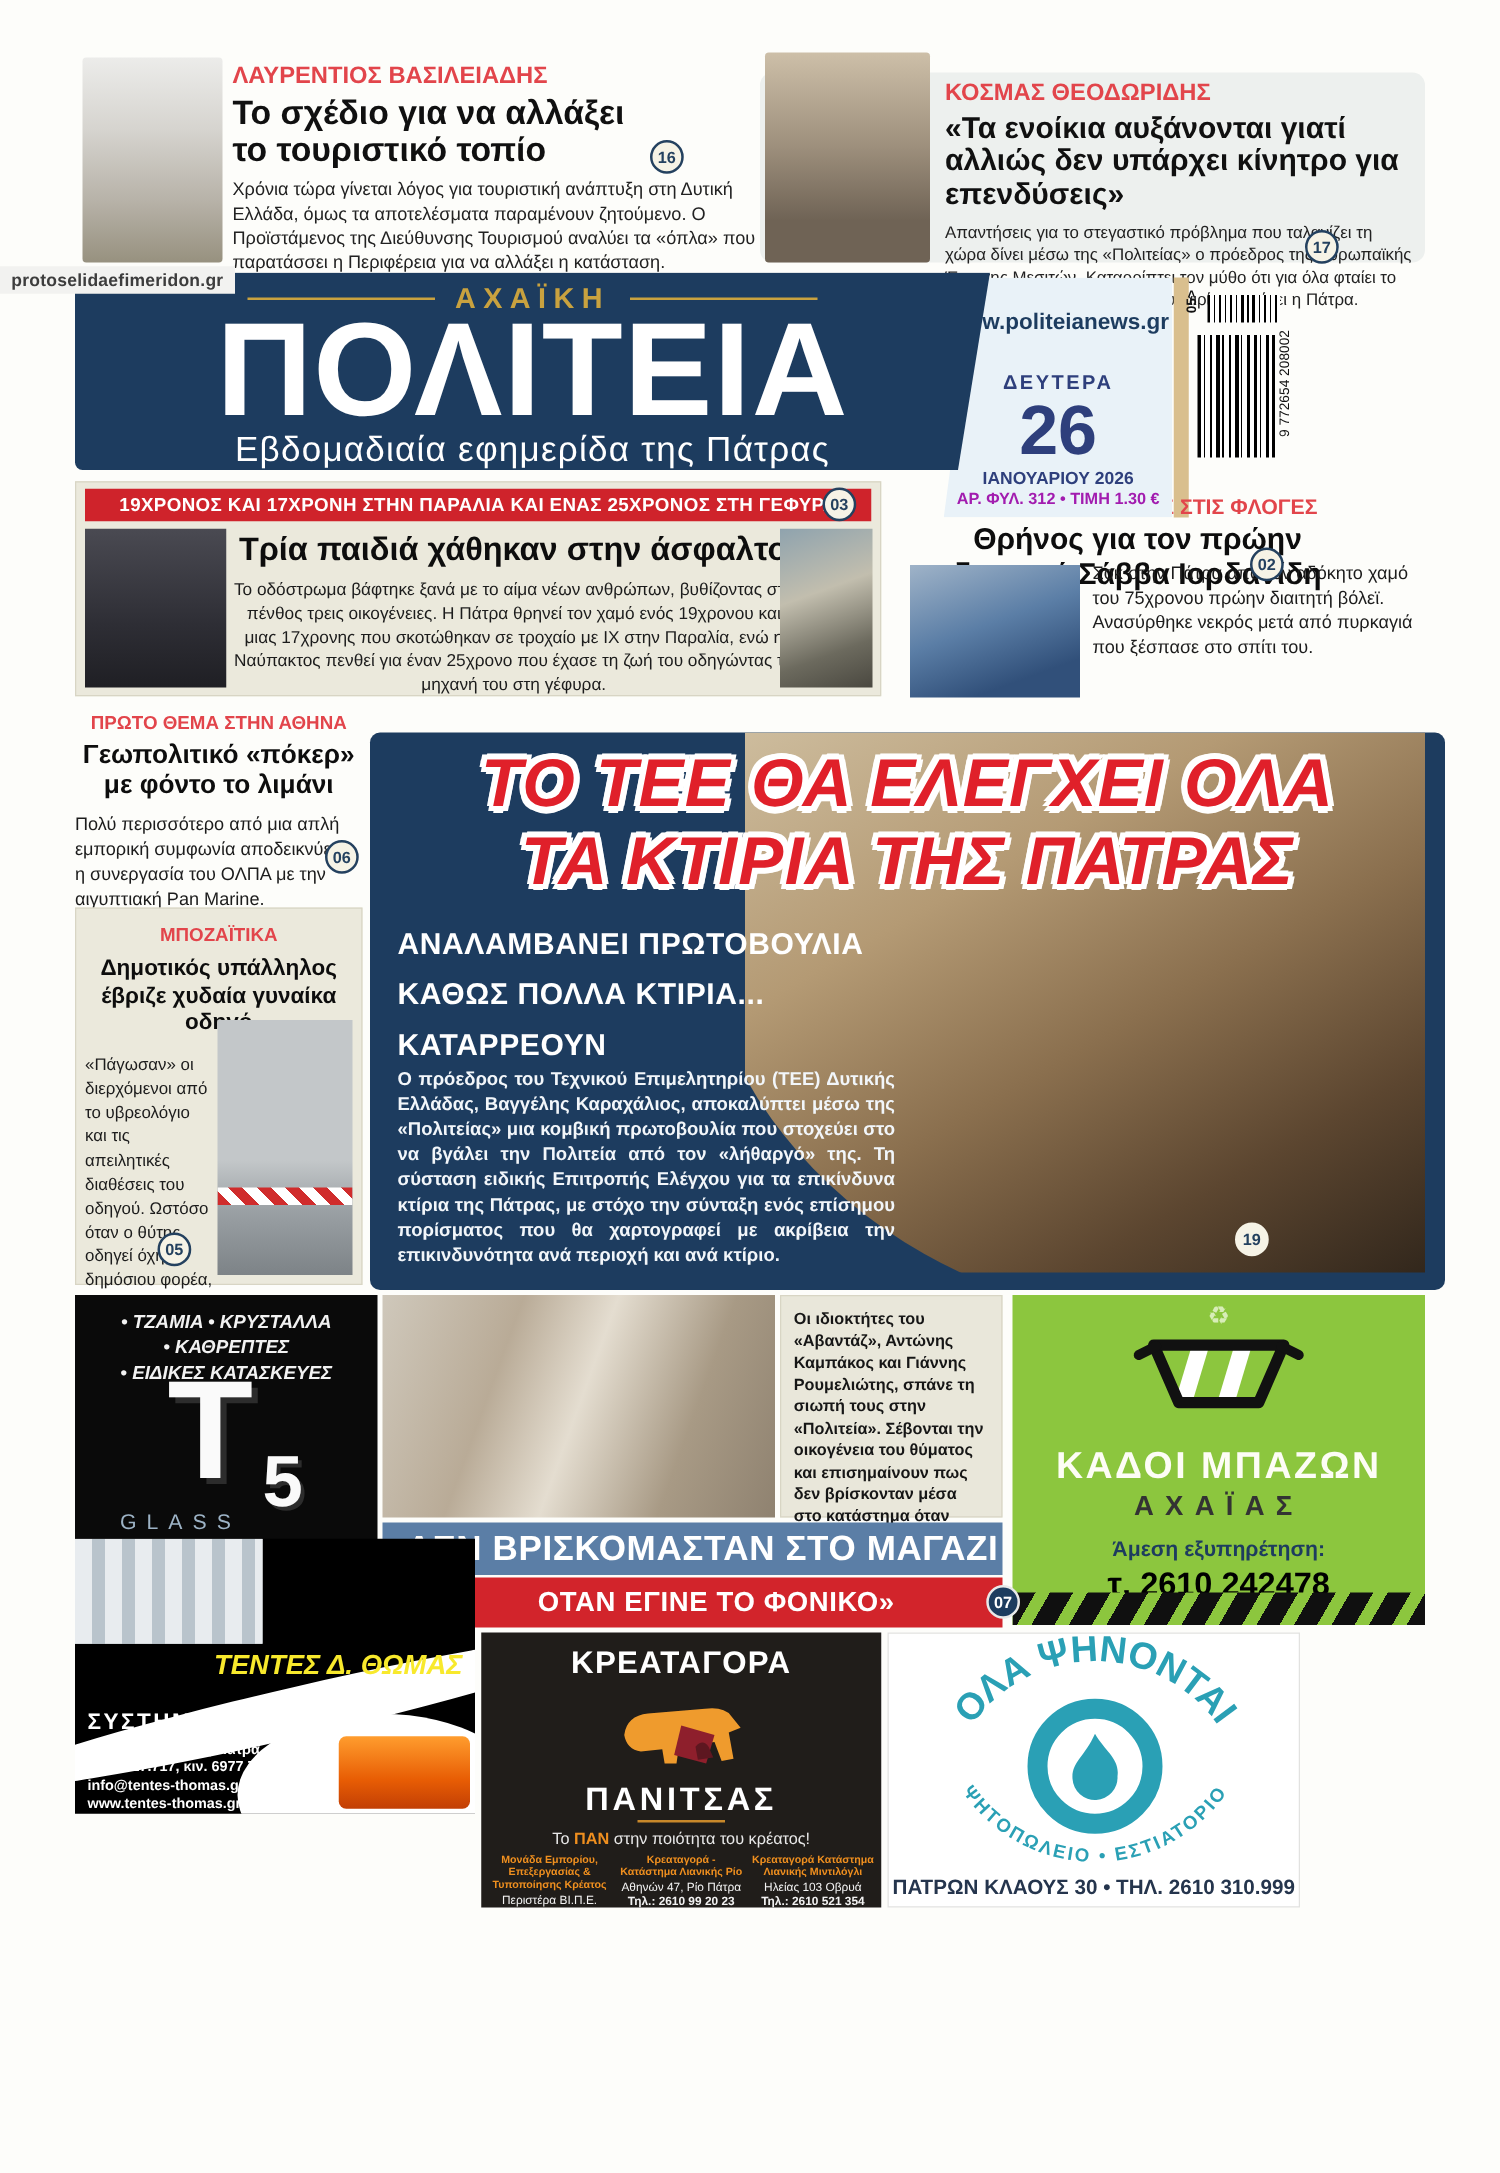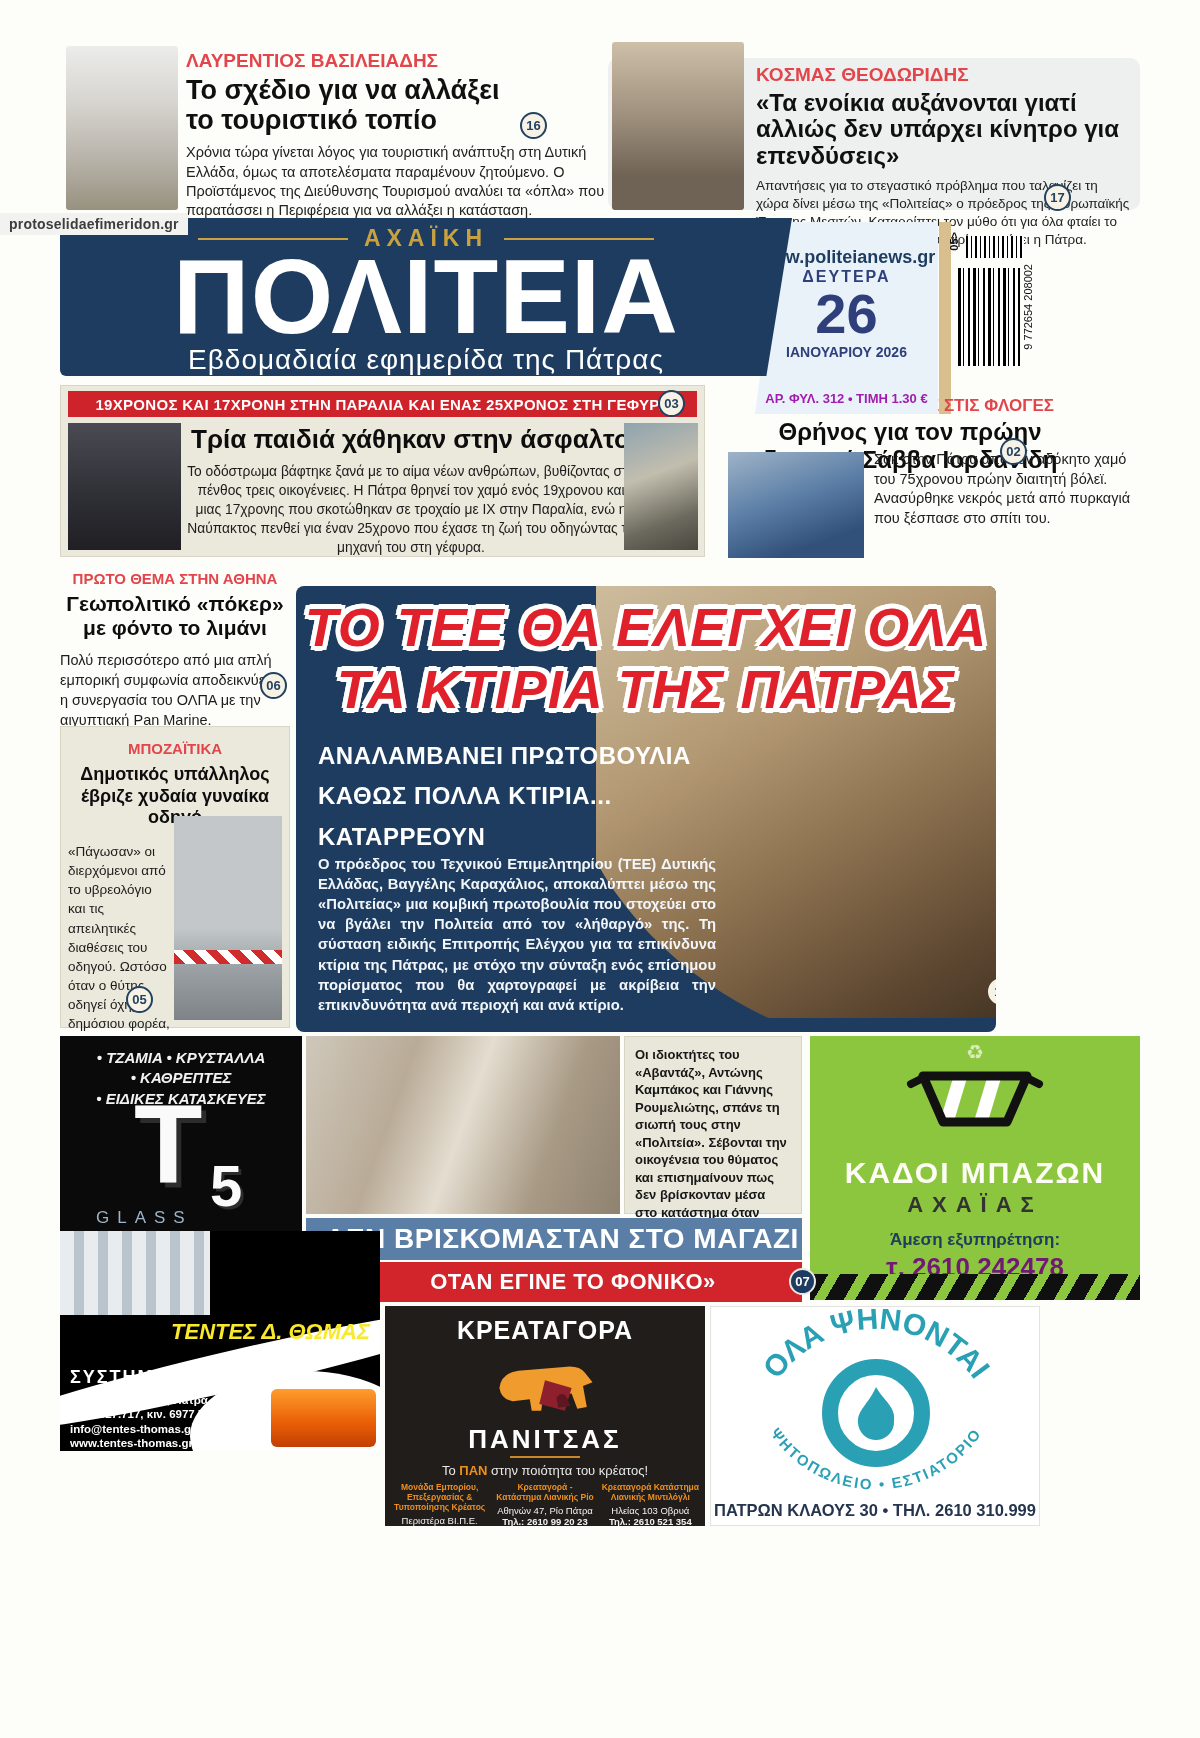--- a/index.html
+++ b/index.html
@@ -43,21 +43,21 @@
      display:flex; flex-direction:column; align-items:center; z-index:2; }
   .mast-region-row { display:flex; align-items:center; gap:16px; margin-top:7px; }
   .mast-line { width:150px; height:2px; background:#c9a23f; }
   .mast-region { color:#c9a23f; font-weight:700; font-size:23px; letter-spacing:6px; }
   .mast-title { color:#fff; font-weight:900; font-size:106px; line-height:.92;
                 letter-spacing:1px; white-space:nowrap; margin-top:-4px; }
   .mast-tagline { color:#fff; font-size:28px; font-weight:400; letter-spacing:1px; margin-top:-2px; }
   .mast-date { left:755px; top:222px; width:183px; height:192px; background:#e9f2f8;
      clip-path:polygon(14% 0,100% 0,100% 100%,0 100%); z-index:1; text-align:center; }
   .mast-site { margin-top:25px; color:#1d3c5f; font-weight:900; font-size:18px; }
-  .mast-day { margin-top:0; color:#2e3f7c; font-weight:800; font-size:16px; letter-spacing:2px; }
+  .mast-day { margin-top:30px; color:#2e3f7c; font-weight:800; font-size:16px; letter-spacing:2px; }
   .mast-num { color:#2e3f7c; font-weight:900; font-size:56px; line-height:1; }
   .mast-monthyear { color:#2e3f7c; font-weight:800; font-size:14px; margin-top:2px; }
   .mast-issue { position:absolute; bottom:8px; left:0; right:0; color:#a21caf;
                 font-weight:700; font-size:13px; }
   .tan-stripe { left:939px; top:222px; width:12px; height:192px; background:#d9bf8e; }
   .bc-mini { left:966px; top:236px; width:58px; height:22px;
      background:repeating-linear-gradient(90deg,#000 0 2px,#fff 2px 5px,#000 5px 6px,#fff 6px 9px); }
   .bc-05 { left:948px; top:232px; writing-mode:vertical-rl; transform:rotate(180deg);
            font-size:11px; font-weight:700; color:#111; }
   .bc-main { left:958px; top:268px; width:62px; height:98px;
@@ -99,21 +99,21 @@
   .boz-kicker { left:60px; top:740px; width:230px; text-align:center; font-size:15px; }
   .boz-headline { left:64px; top:764px; width:222px; text-align:center;
      font-size:18px; font-weight:900; color:#0d0d0d; line-height:1.2; }
   .boz-body { left:68px; top:842px; width:102px; font-size:13.5px; line-height:1.42; color:#1c1c1c; }
   .boz-photo { left:174px; top:816px; width:108px; height:204px; overflow:hidden;
      background:linear-gradient(180deg,#c3c7c9 0 55%,#9aa0a4 75%,#7d8387); }
   .truck-stripe { position:absolute; left:0; right:0; bottom:56px; height:14px;
      background:repeating-linear-gradient(45deg,#d02c2c 0 8px,#fff 8px 16px); }
 
   
-  .tee-panel { left:296px; top:586px; width:700px; height:446px; background:#1d3c5f;
+  .tee-panel { left:296px; top:586px; width:860px; height:446px; background:#1d3c5f;
                border-radius:8px; overflow:hidden; }
   .tee-photo { position:absolute; left:300px; top:0; width:544px; height:432px;
      background:linear-gradient(150deg,#cdbc9d 0%,#b49a74 30%,#8a6f4e 55%,#5c4630 78%,#32271c 100%);
      clip-path:ellipse(75% 80% at 68% 30%); }
   .tee-h { position:absolute; left:0; right:0; text-align:center; font-style:italic;
      font-weight:900; font-size:54px; letter-spacing:1px; color:#e0202a; white-space:nowrap;
      text-shadow:-4px -4px 0 #fff,4px -4px 0 #fff,-4px 4px 0 #fff,4px 4px 0 #fff,
                  -5px 0 0 #fff,5px 0 0 #fff,0 -5px 0 #fff,0 5px 0 #fff; z-index:3; }
   .tee-h1 { top:10px; } .tee-h2 { top:72px; }
   .tee-sub { position:absolute; left:22px; top:150px; width:390px; color:#fff;
@@ -150,21 +150,21 @@
   .kadoi-ad { left:810px; top:1036px; width:330px; height:264px; background:#8cc63e;
               text-align:center; overflow:hidden; }
   .kadoi-recycle { position:absolute; top:4px; left:0; right:0; font-size:20px; color:#d8edb8; }
   .kadoi-skip { position:absolute; top:28px; left:95px; width:140px; height:70px; }
   .kadoi-title { position:absolute; top:120px; left:0; right:0; color:#fdfdf5;
      font-weight:900; font-size:30px; letter-spacing:2px; }
   .kadoi-sub { position:absolute; top:156px; left:0; right:0; color:#333;
      font-weight:700; font-size:22px; letter-spacing:9px; }
   .kadoi-service { position:absolute; top:194px; left:0; right:0; color:#1d3c5f;
      font-weight:800; font-size:17px; }
-  .kadoi-phone { position:absolute; top:216px; left:0; right:0; color:#701a75;
+  .kadoi-phone { position:absolute; top:216px; left:0; right:0; color:#000000;
      font-weight:800; font-size:26px; }
   .kadoi-hazard { position:absolute; bottom:0; left:0; right:0; height:26px;
      background:repeating-linear-gradient(120deg,#101010 0 16px,#8cc63e 16px 26px); }
 
   
   .tentes-ad { left:60px; top:1231px; width:320px; height:220px; background:#000000; overflow:hidden; }
   .tentes-awning { position:absolute; left:0; top:0; width:150px; height:84px;
      background:repeating-linear-gradient(90deg,#e8ecef 0 14px,#b9c4cc 14px 24px),linear-gradient(#fff,#cfd8de); }
   .tentes-swoosh { position:absolute; left:-80px; top:118px; width:520px; height:40px;
      background:#fff; border-radius:50%; transform:rotate(-13deg); z-index:1; }

